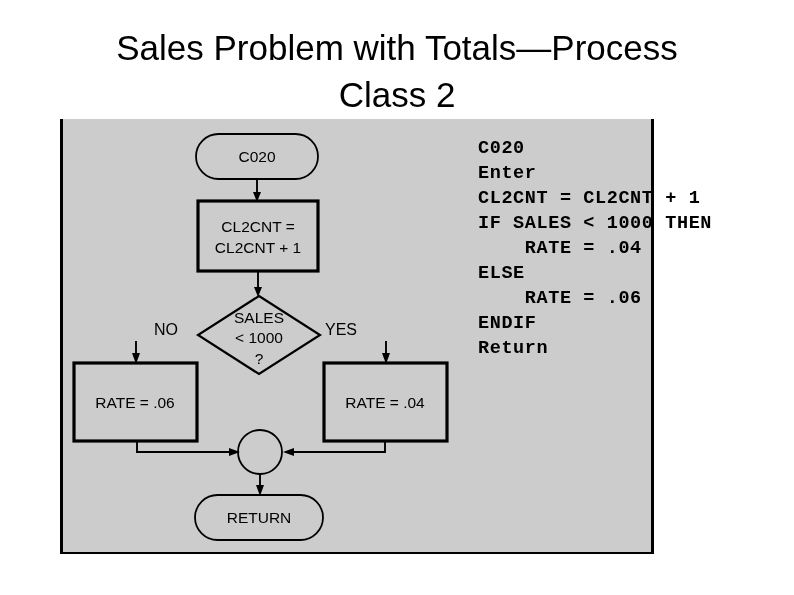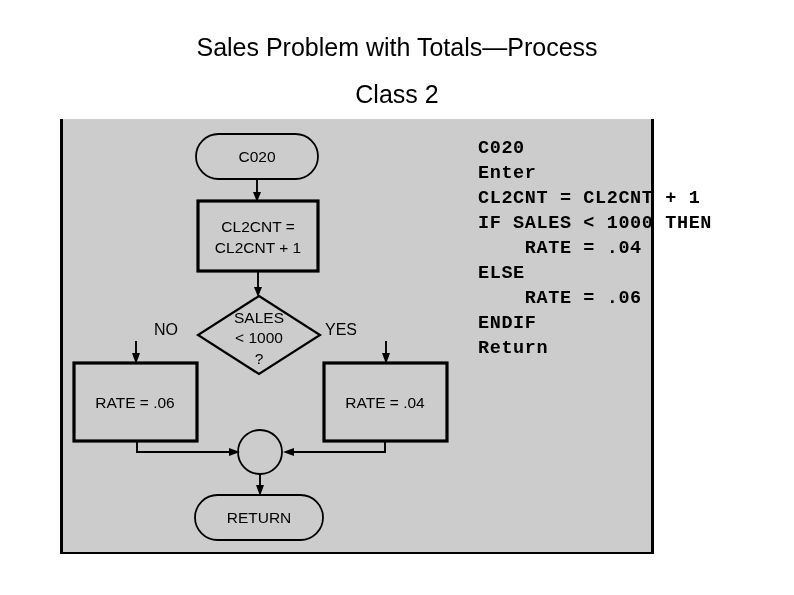--- a/index.html
+++ b/index.html
@@ -19,21 +19,21 @@
     height: 595px;
     background: #ffffff;
   }
   #slide-title {
     position: absolute;
     left: 0;
     top: 24px;
     width: 794px;
     text-align: center;
     font-family: "Liberation Sans", sans-serif;
-    font-size: 25px;
+    font-size: 35px;
     line-height: 47px;
     font-weight: normal;
     color: #000000;
     letter-spacing: 0px;
     white-space: pre-line;
   }
   #content-panel {
     position: absolute;
     left: 60px;
     top: 119px;

